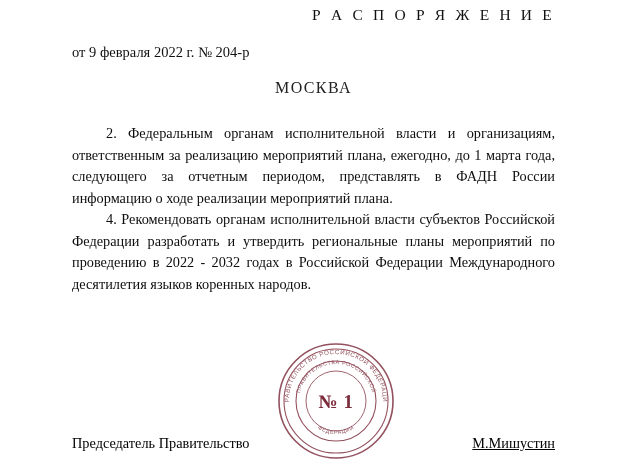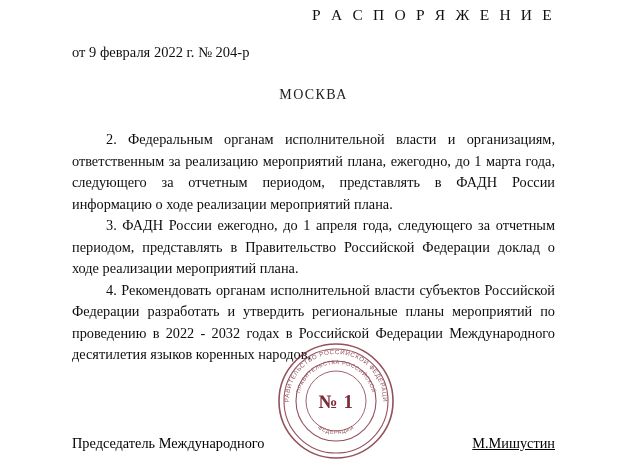--- a/index.html
+++ b/index.html
@@ -29,23 +29,23 @@
     letter-spacing: 3.2px;
     font-weight: normal;
     color: #111;
   }
   .doc-date {
     margin-top: 20px;
     font-size: 14.5px;
     color: #111;
   }
   .doc-city {
-    margin-top: 26px;
+    margin-top: 18px;
     text-align: center;
-    font-size: 14px;
+    font-size: 16px;
     letter-spacing: 1.4px;
     color: #222;
   }
   .body-block {
     margin-top: 26px;
   }
   .para {
     text-align: justify;
     text-justify: inter-word;
     font-size: 14.3px;
@@ -126,28 +126,27 @@
 <div class="page">
 
   <div class="doc-title">Р А С П О Р Я Ж Е Н И Е</div>
 
   <div class="doc-date">от 9 февраля 2022 г.  № 204-р</div>
 
   <div class="doc-city">МОСКВА</div>
 
   <div class="body-block">
     <p class="para">2. Федеральным органам исполнительной власти и организациям, ответственным за реализацию мероприятий плана, ежегодно, до 1 марта года, следующего за отчетным периодом, представлять в ФАДН России информацию о ходе реализации мероприятий плана.</p>
-    <p class="para">3. ФАДН России ежегодно, до 1 апреля года, следующего за отчетным периодом, представлять в Правительство Российской Федерации доклад о ходе реализации мероприятий плана.</p>
     <p class="para">4. Рекомендовать органам исполнительной власти субъектов Российской Федерации разработать и утвердить региональные планы мероприятий по проведению в 2022 - 2032 годах в Российской Федерации Международного десятилетия языков коренных народов.</p>
   </div>
 
   <div class="signature">
     <div class="sig-row">
       <div class="sig-left">
-        <span>Председатель Международного</span>
+        <span>Председатель Правительство</span>
       </div>
       <div class="sig-name">М.Мишустин</div>
     </div>
 
     <div class="stamp">
       <svg class="stamp-svg" viewBox="0 0 118 118">
         <defs>
           <path id="ringOuterTop" d="M 12,59 A 47,47 0 0 1 106,59"></path>
           <path id="ringOuterBottom" d="M 16,59 A 43,43 0 0 0 102,59"></path>
           <path id="ringInnerTop" d="M 22,59 A 37,37 0 0 1 96,59"></path>

